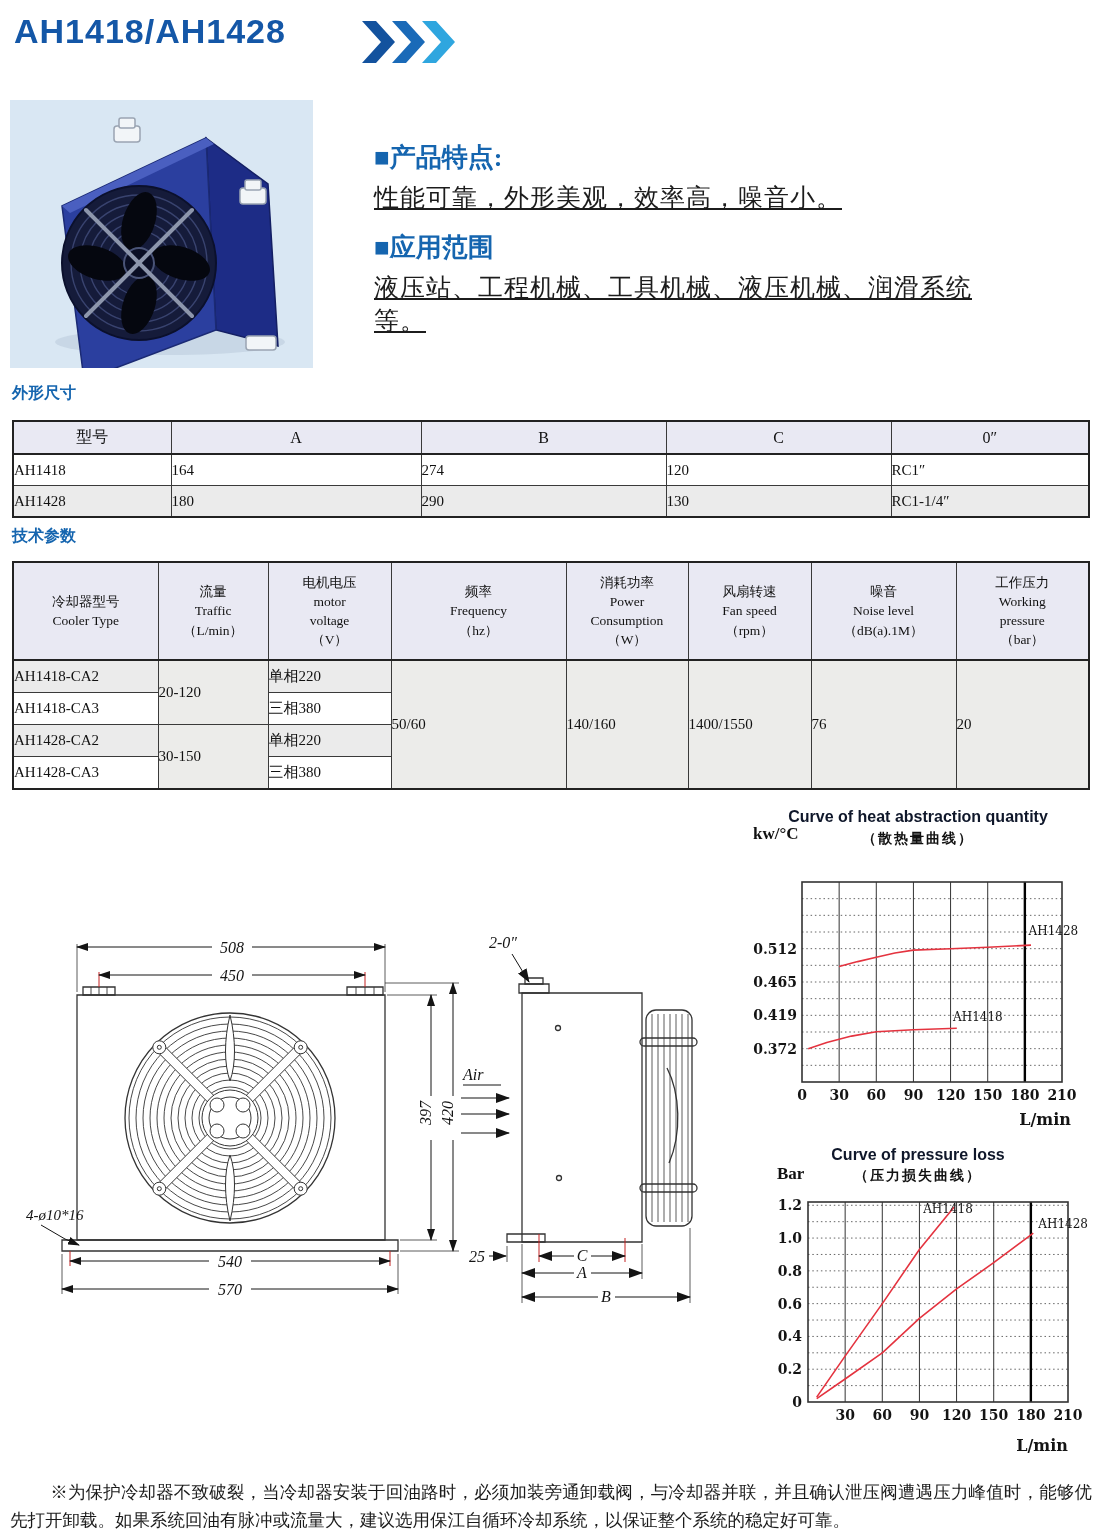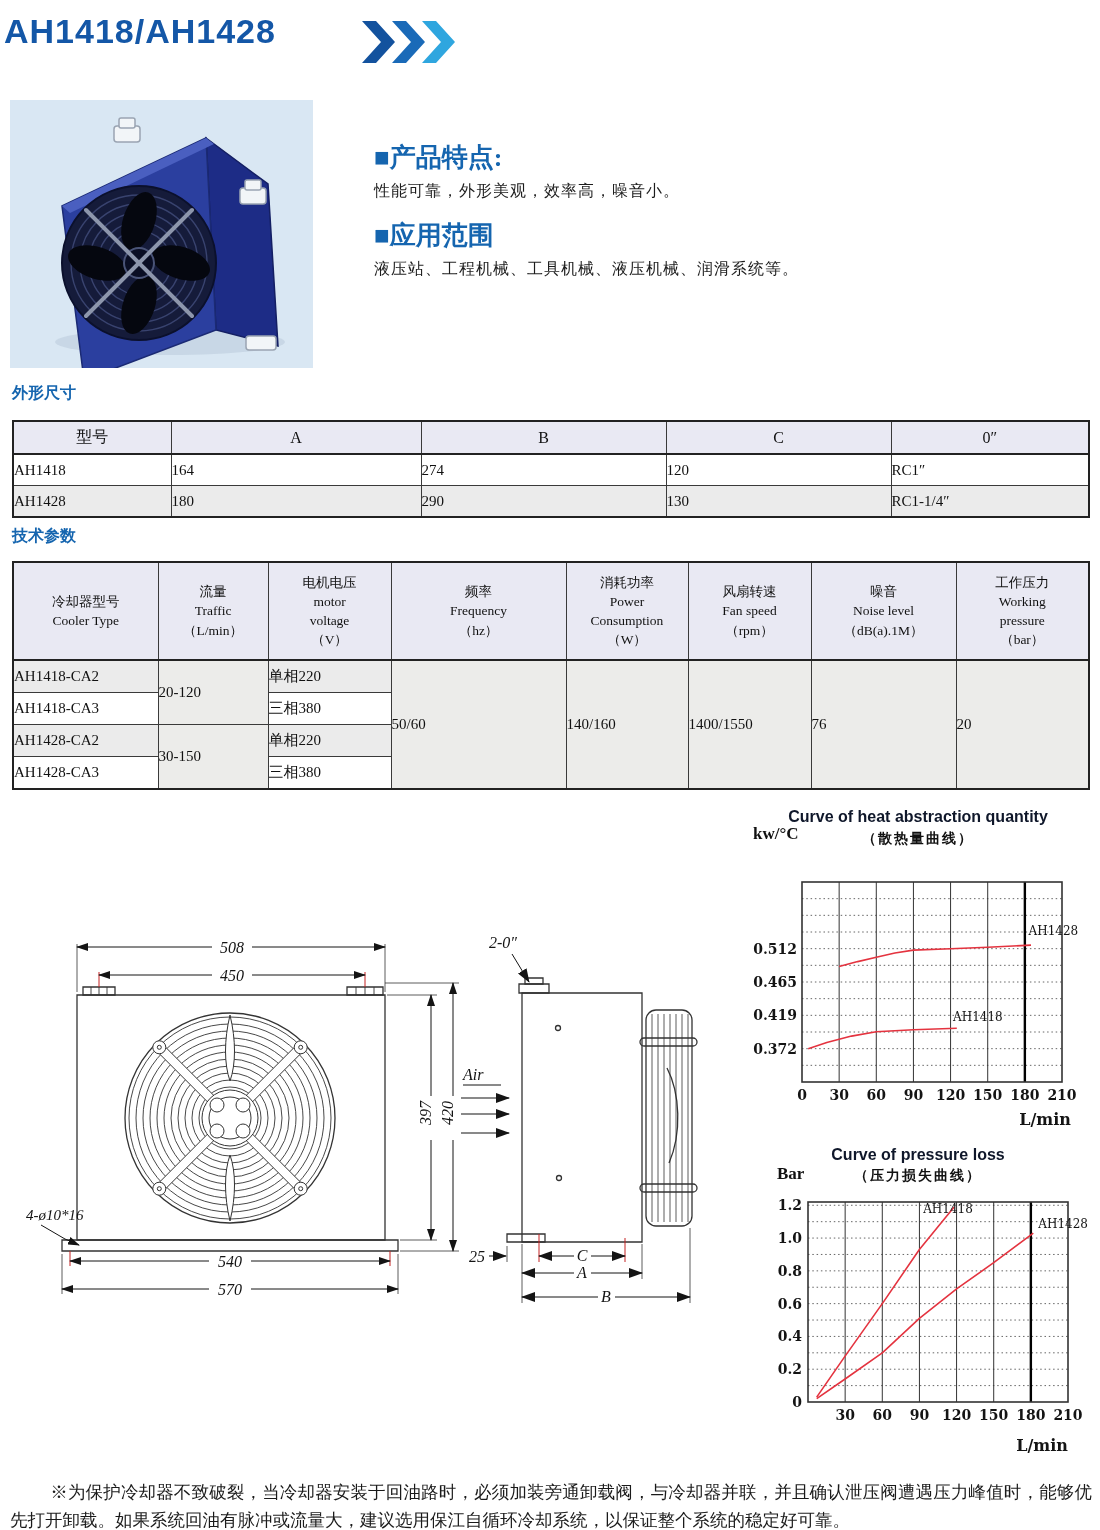--- a/index.html
+++ b/index.html
@@ -1,31 +1,31 @@
 <!DOCTYPE html>
 <html><head>
 <meta charset="utf-8">
 <style>
   html,body{margin:0;padding:0;background:#ffffff;}
   body{font-family:"Liberation Serif","DejaVu Serif",serif;color:#111;}
   #page{position:relative;width:1100px;height:1530px;background:#fff;overflow:hidden;}
   .abs{position:absolute;}
 
   
-  #title{left:4px;top:12px;font-family:"Liberation Sans","DejaVu Sans",sans-serif;
+  #title{left:14px;top:12px;font-family:"Liberation Sans","DejaVu Sans",sans-serif;
          font-weight:bold;font-size:34px;color:#1457a7;letter-spacing:1px;}
   #chevrons{left:362px;top:21px;}
 
   
   #product-panel{left:10px;top:100px;width:303px;height:268px;background:#d9e7f3;}
 
   
   #intro{left:374px;top:140px;width:600px;}
   .feat-head{font-size:26px;font-weight:bold;color:#1565af;margin:0 0 6px 0;}
-  .feat-body{font-size:16px;margin:0 0 16px 0;letter-spacing:1px;color:#1c1c1c;}
+  .feat-body{font-size:25px;margin:0 0 16px 0;letter-spacing:1px;color:#1c1c1c;text-decoration:underline;}
 
   
   .sec-label{font-size:16px;font-weight:bold;color:#1565af;}
 
   
   table{border-collapse:collapse;table-layout:fixed;background:#fff;}
   table, td, th{border:1px solid #3a3a3a;}
   table{border:2px solid #222;}
   td, th{vertical-align:middle;padding:0;overflow:hidden;}
   #t1{left:12px;top:420px;width:1076px;}

